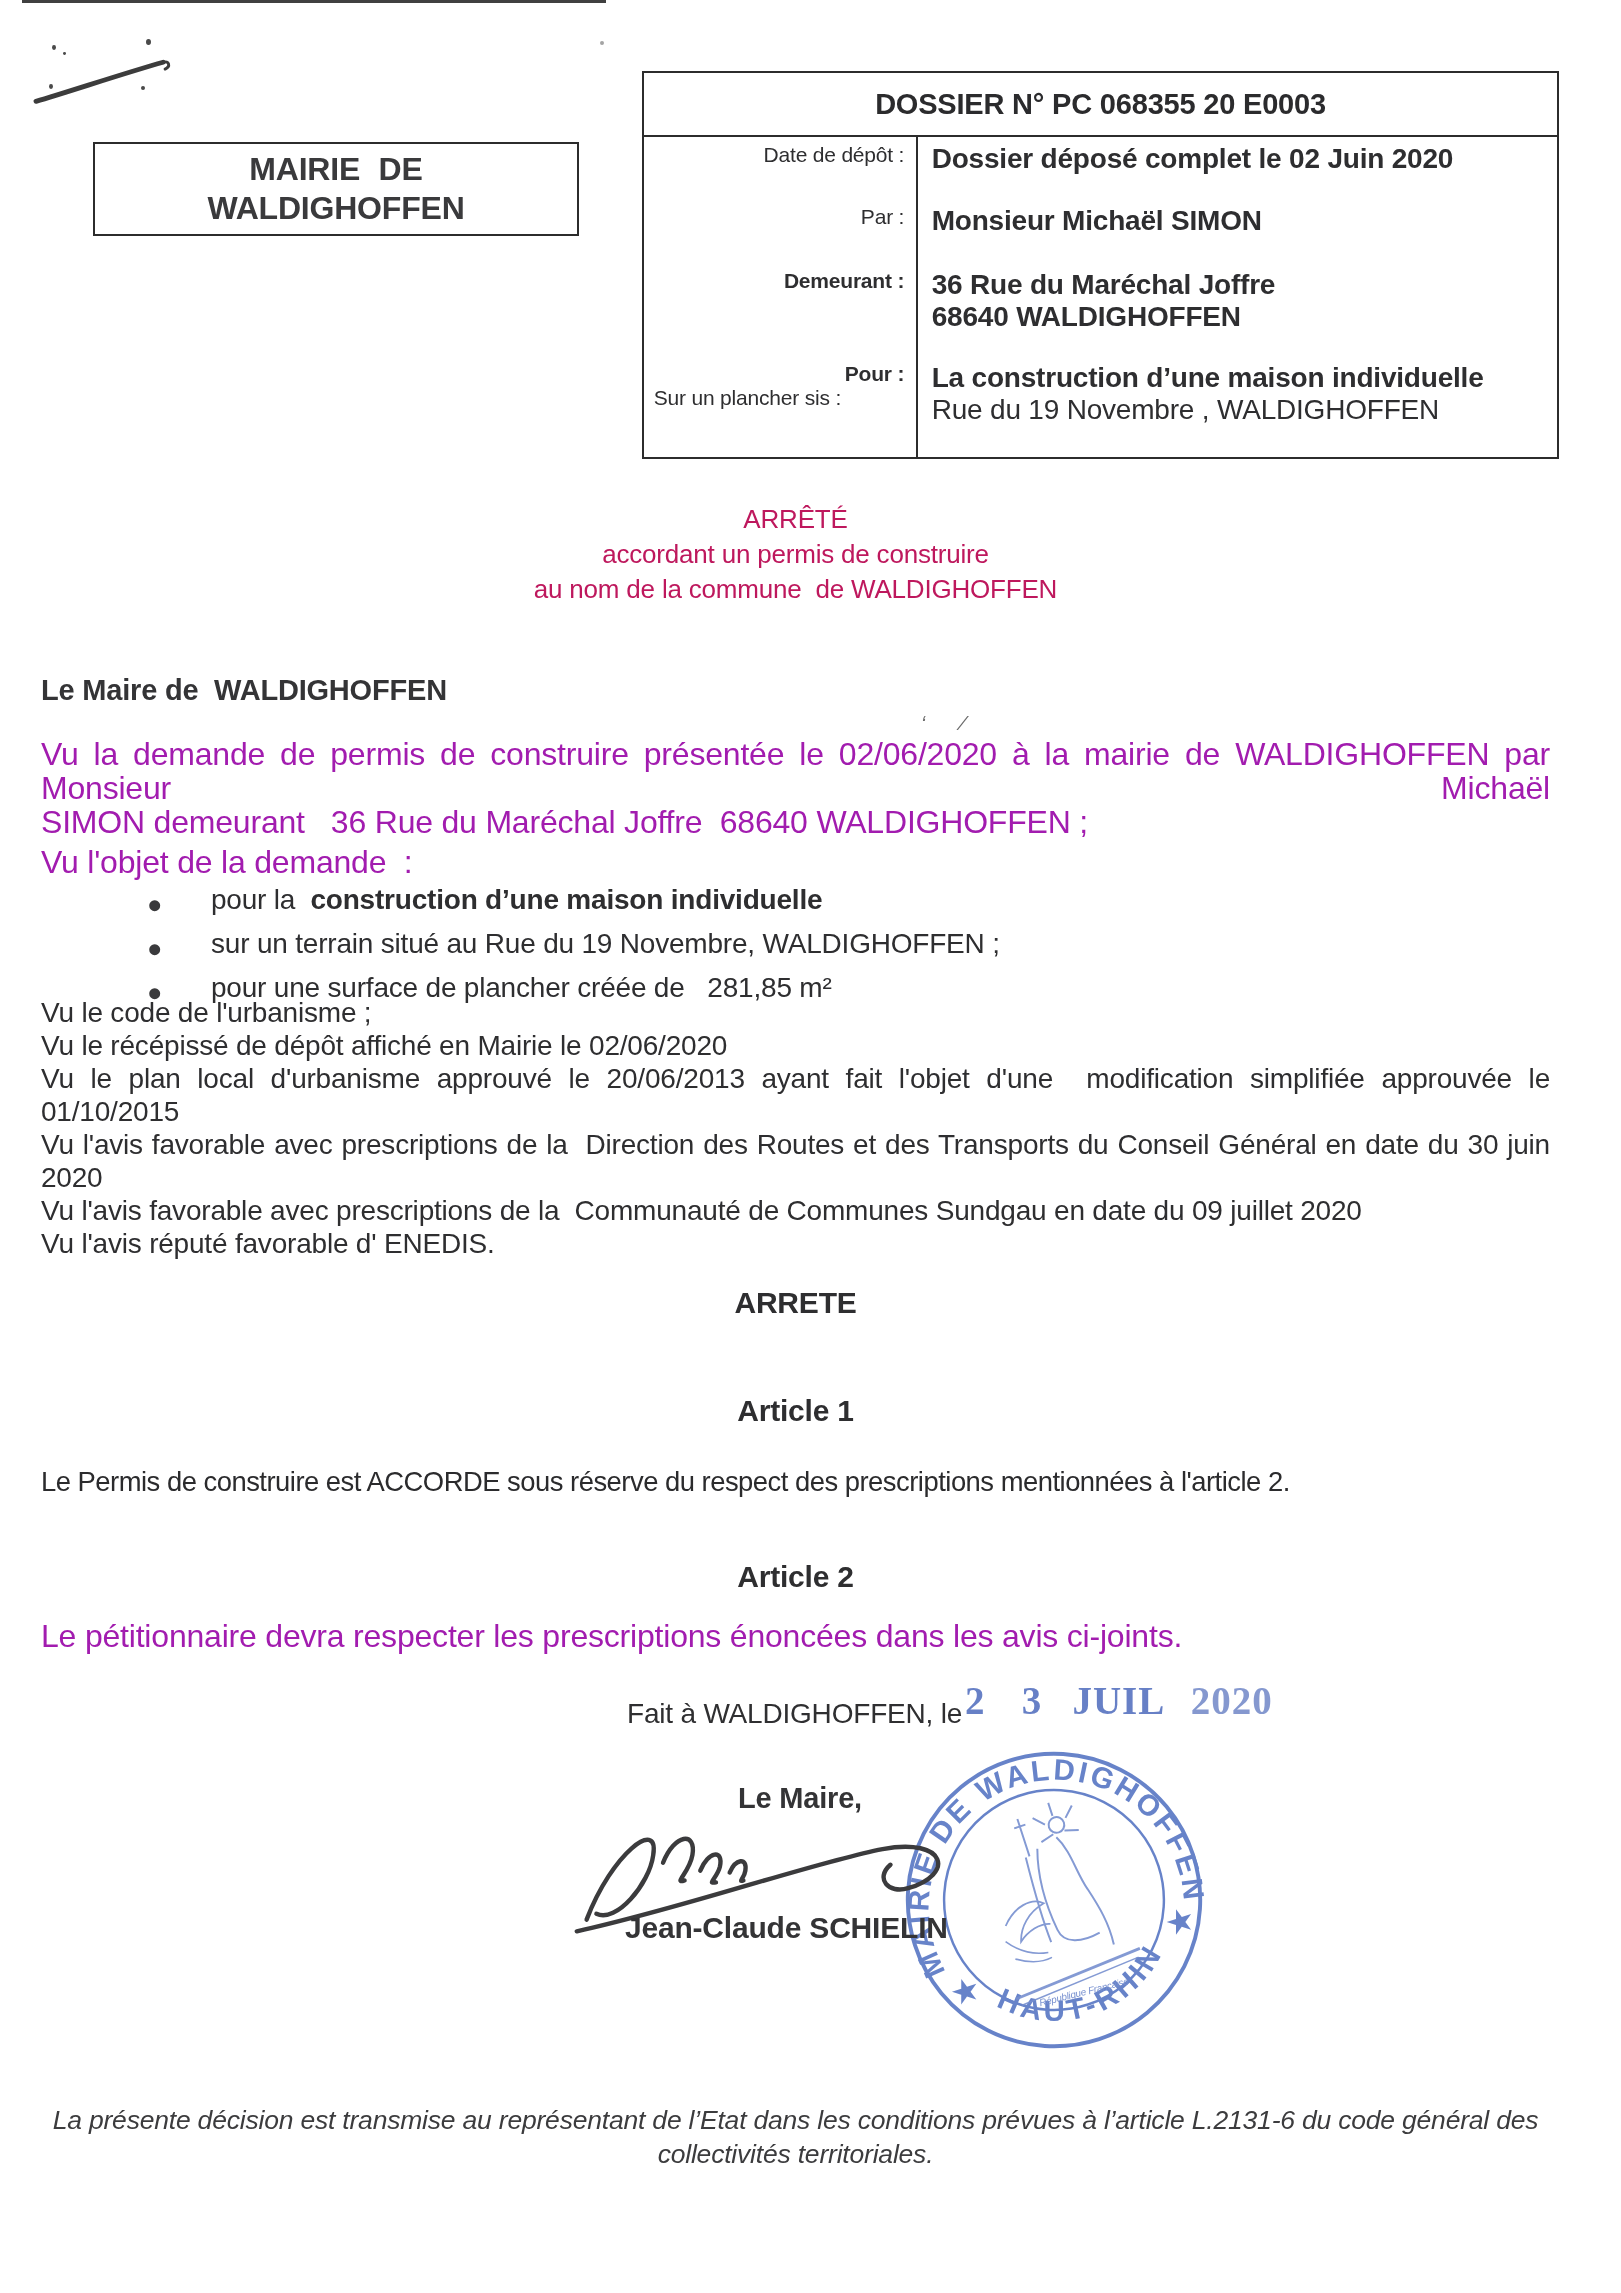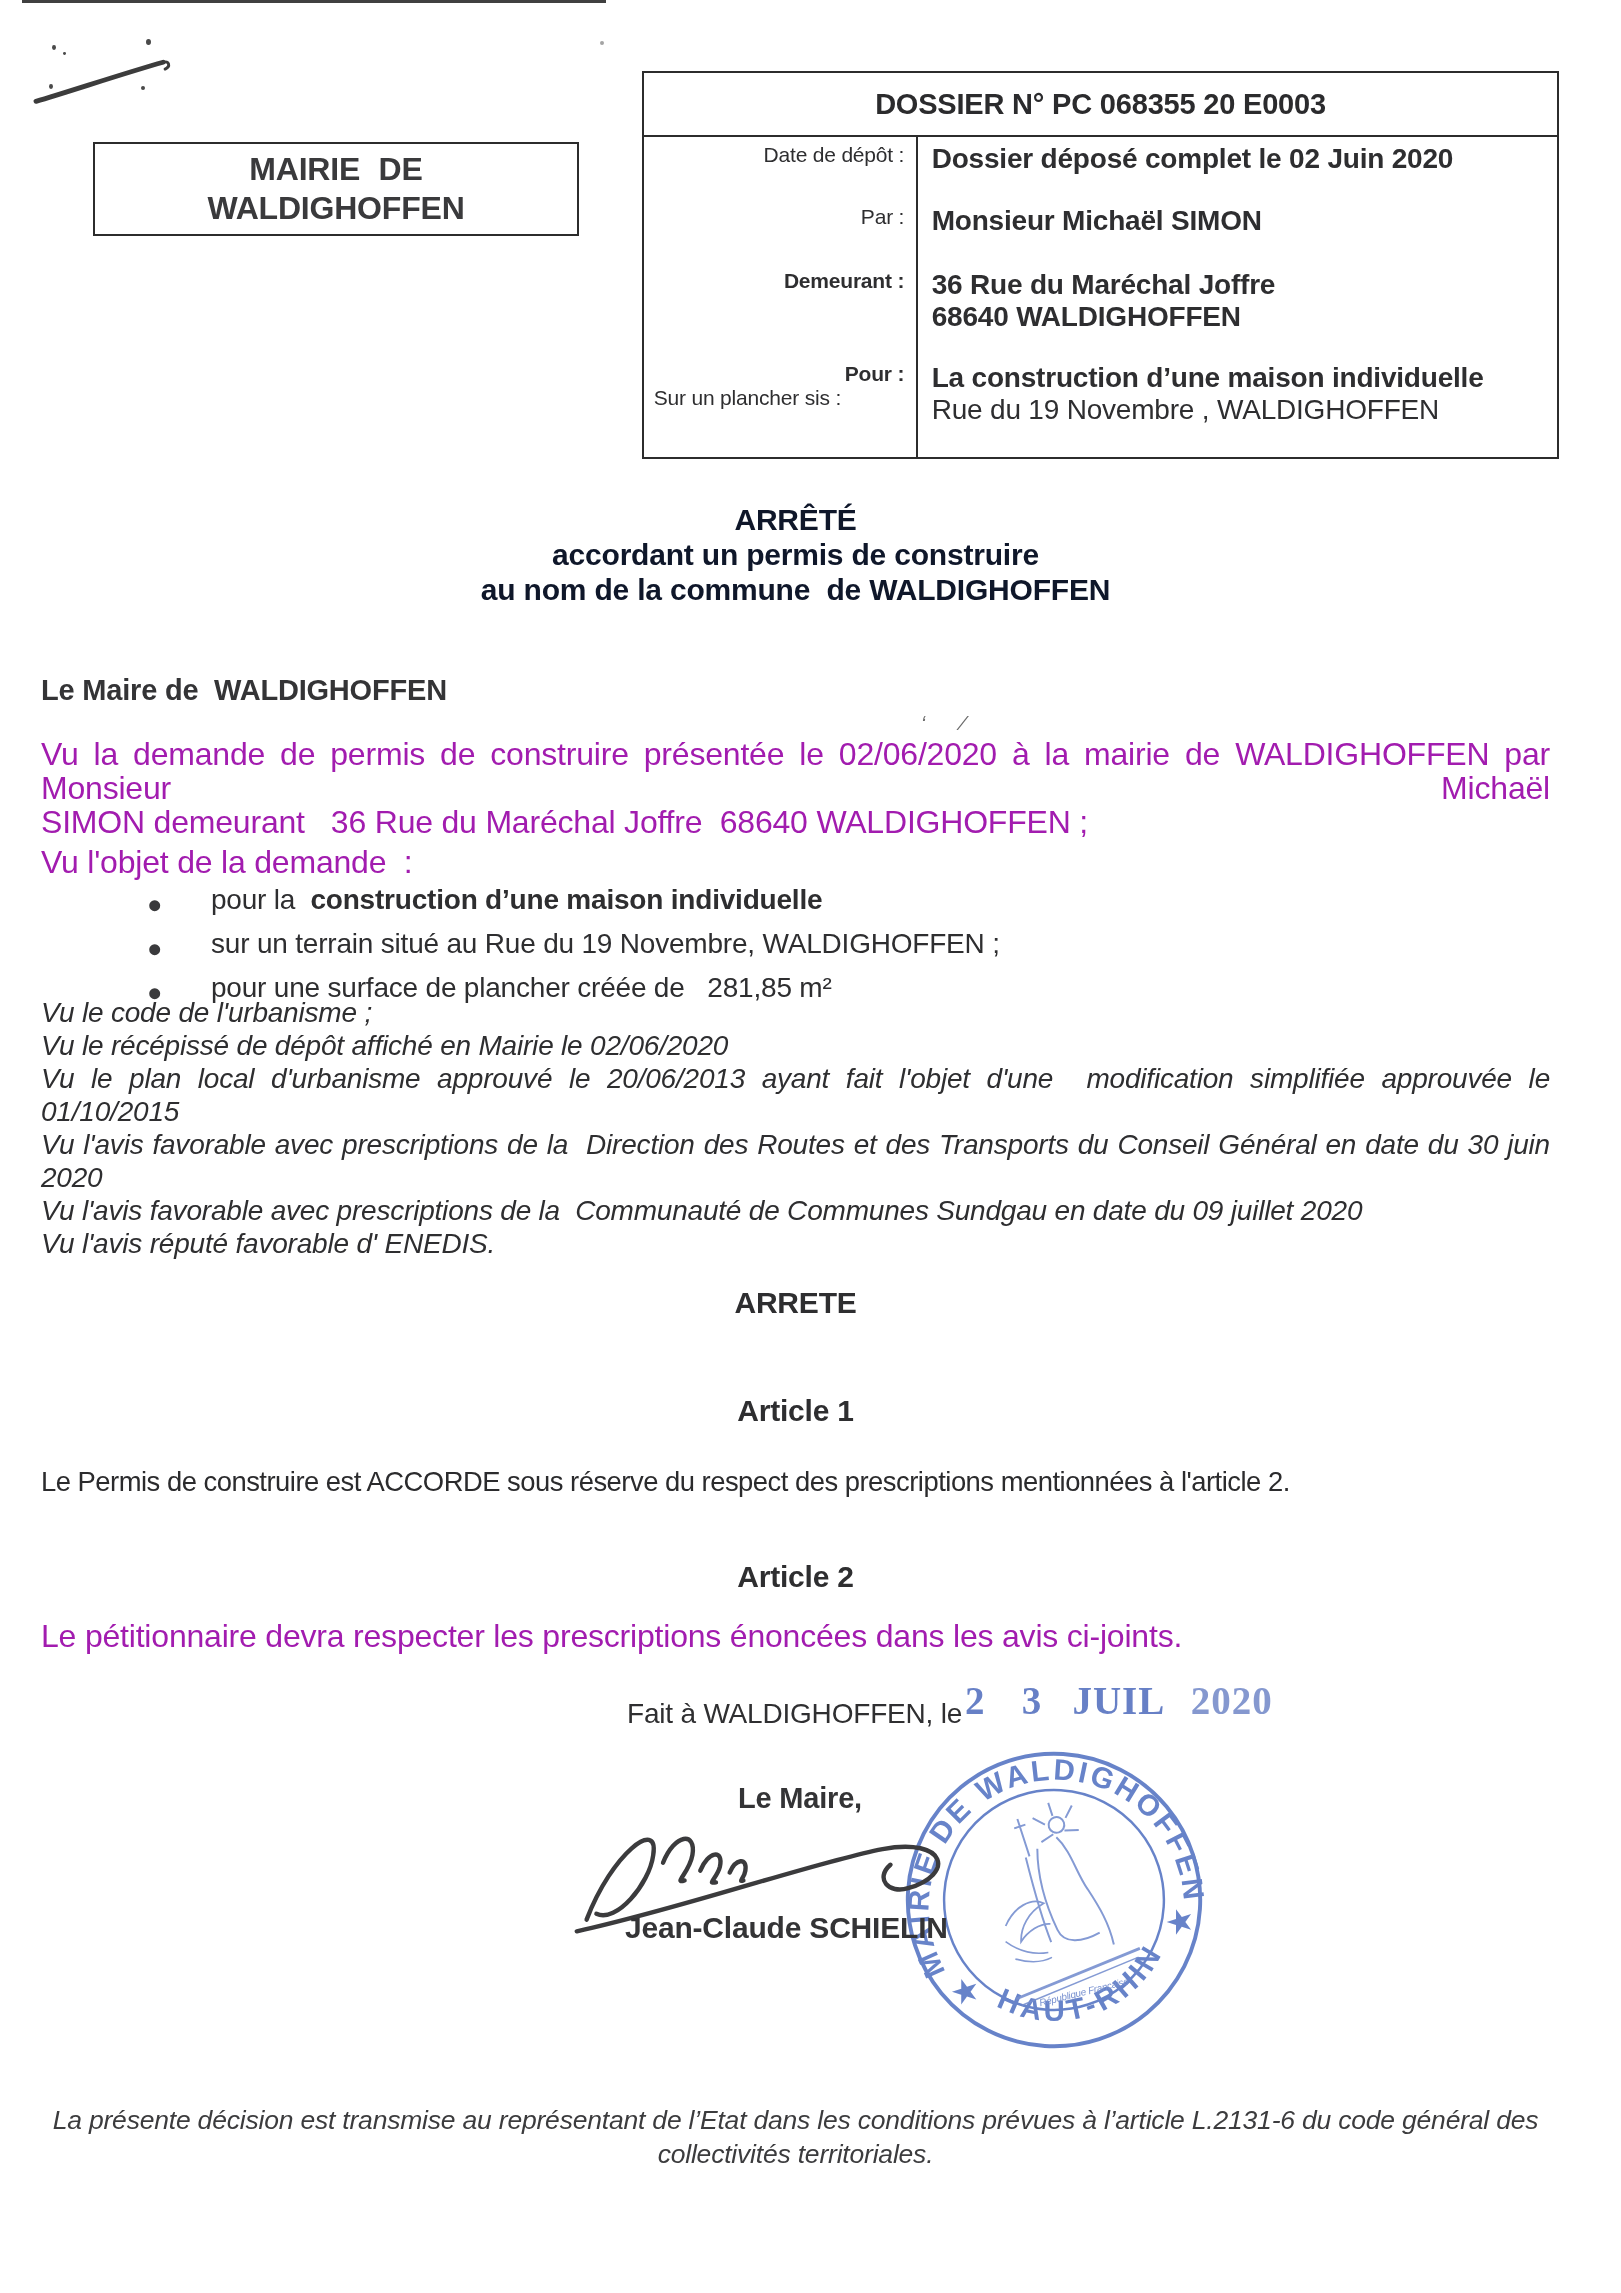--- a/index.html
+++ b/index.html
@@ -27,32 +27,32 @@
   .dt-label{padding:5.9px 11.8px 0 3.9px;text-align:right;font-size:21px;}
   .dt-value{border-left:2.9px solid #2c2c2c;padding:5.9px 7.8px 0 13.7px;font-size:28px;font-weight:bold;}
   .dt-value .nv{font-weight:normal;}
   .r1{height:56px;} .r2{height:58px;} .r3{height:87px;} .r4{height:95px;}
   .lbl-b{font-weight:bold;}
   .lbl-left{text-align:left;padding-left:5.9px;}
   .vline{display:block;}
   
   .content{position:absolute;left:41px;width:1509px;}
   .center{text-align:center;}
-  .title-block{top:502px;font-weight:bold;font-size:30px;line-height:35px;color:#0f172a;}
+  .title-block{top:502px;font-weight:normal;font-size:26px;line-height:35px;color:#be185d;}
   .h-maire{top:674px;font-weight:bold;font-size:29px;color:#343436;}
   .para{font-size:32px;line-height:34px;color:#a21caf;}
   .p1{top:737px;}
   .jl{text-align:justify;text-align-last:justify;}
   .objet{top:845px;}
   .bullets{top:884px;}
   .bullet-row{position:relative;height:44px;}
   .bullet-dot{position:absolute;left:106px;top:5.9px;font-size:25.5px;color:#3a3a3c;}
   .bullet-text{position:absolute;left:170px;top:0;font-size:28px;}
   .b-bold{font-weight:bold;}
-  .vu-block{top:996px;font-style:italic;}
+  .vu-block{top:996px;}
   .vu-line{font-size:28px;line-height:33px;}
   .h-arrete{top:1286px;font-weight:bold;font-size:30px;}
   .h-art1{top:1394px;font-weight:bold;font-size:30px;}
   .art1-text{top:1466px;font-weight:normal;font-size:27.4px;letter-spacing:-0.5px;color:#2b2b2d;}
   .h-art2{top:1560px;font-weight:bold;font-size:30px;}
   .art2-text{top:1619px;}
   
   .fait-line{position:absolute;left:627px;top:1698px;font-size:28px;color:#2f2f31;}
   .date-stamp{
     position:absolute;left:965px;top:1678px;color:#5b76c2;

